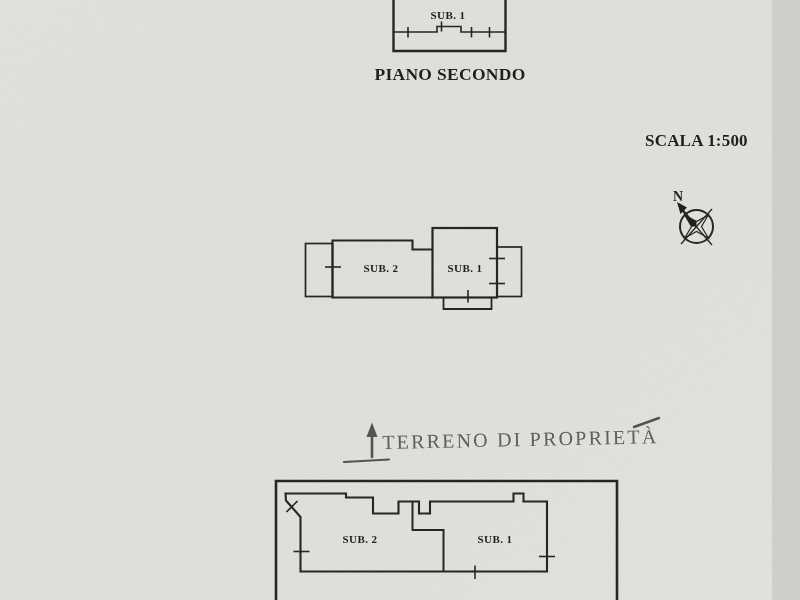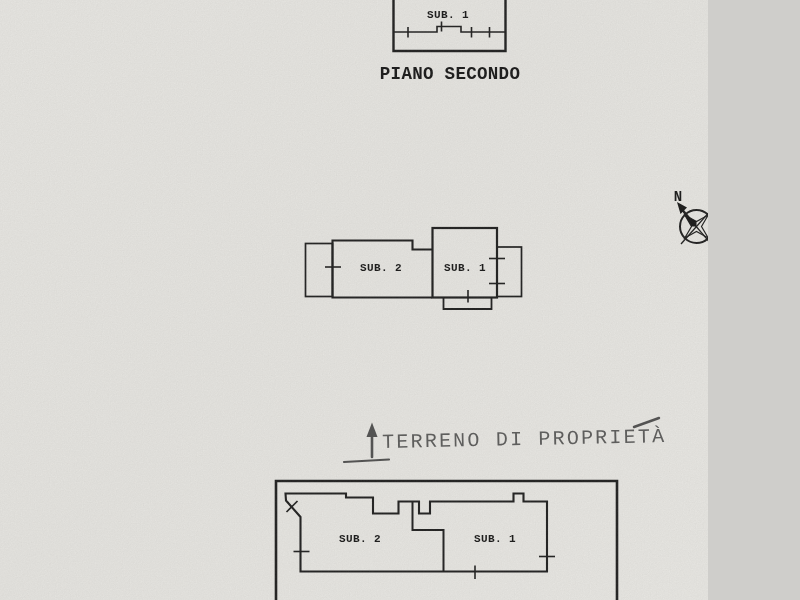--- a/index.html
+++ b/index.html
@@ -1,19 +1,19 @@
 <!DOCTYPE html>
 <html><head>
 <meta charset="utf-8">
 <style>
   html,body{margin:0;padding:0;background:#cfcecb;}
   #page{
-    position:relative;width:708px;height:600px;overflow:hidden;
+    position:relative;width:772px;height:600px;overflow:hidden;
     background:linear-gradient(135deg,#eae9e5 0%,#e8e7e3 45%,#ebeae6 100%);
-    font-family:Liberation Mono, monospace;
+    font-family:Liberation Serif, serif;
     color:#1c1c1c;
   }
   #linework{position:absolute;left:0;top:0;width:800px;height:600px;}
   .label{
     position:absolute;transform:translate(-50%,-50%);
     white-space:nowrap;color:#141414;
   }
   .sub-label{font-size:11px;font-weight:bold;letter-spacing:.4px;}
   .caption{font-size:17.5px;font-weight:bold;letter-spacing:.3px;}
   .scale-label{font-size:17px;font-weight:bold;letter-spacing:.2px;transform:none;}
@@ -82,20 +82,21 @@
       <polygon points="372,422.5 366.5,437 377.5,437" fill="#4e4e4e" stroke="none"></polygon>
       <path d="M344,462 L389,459.5" stroke-width="2.2"></path>
       <path d="M634,427 L659,418" stroke-width="2.4"></path>
     </g>
   </svg>
 
   <div class="label sub-label" style="left:448px;top:15px;">SUB. 1</div>
 
   <div class="label caption" style="left:450px;top:74px;">PIANO SECONDO</div>
 
+  <div class="label scale-label" style="left:645px;top:131px;">SCALA 1:500</div>
 
   <div class="label north-label" style="left:678px;top:197px;">N</div>
 
   <div class="label sub-label" style="left:381px;top:268px;">SUB. 2</div>
 
   <div class="label sub-label" style="left:465px;top:268px;">SUB. 1</div>
 
 
   <div class="label handwriting" style="left:382px;top:431px;transform:rotate(-1.2deg);">TERRENO DI PROPRIETÀ</div>
 

